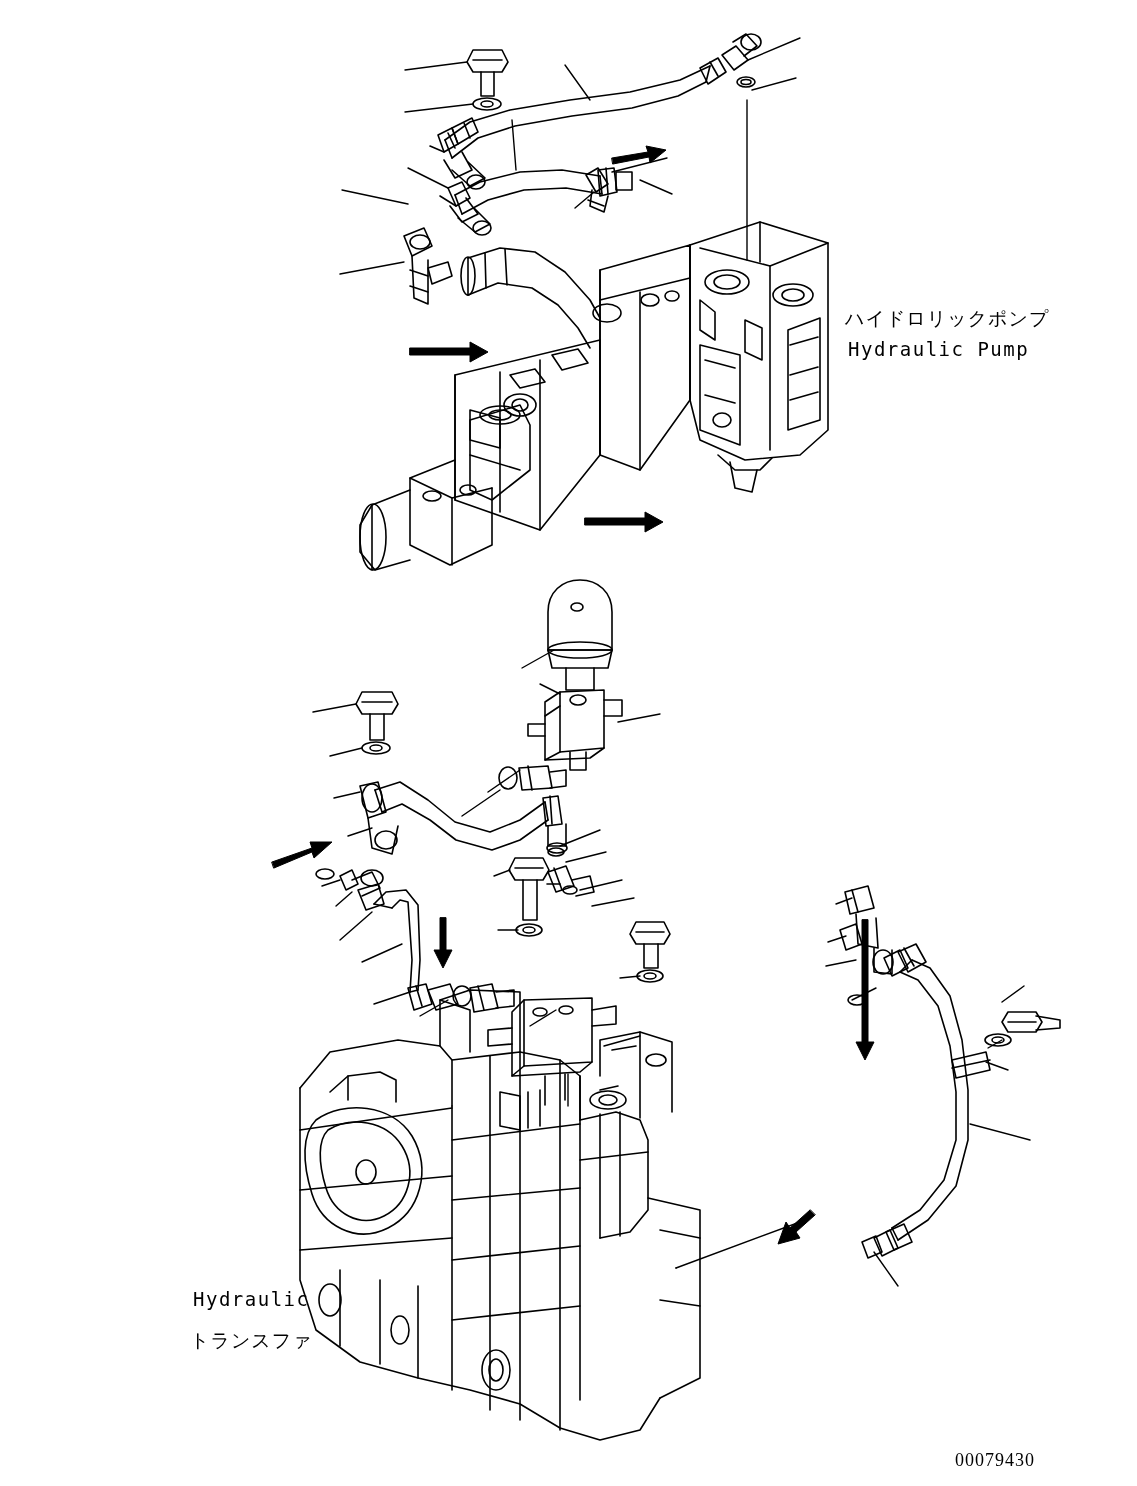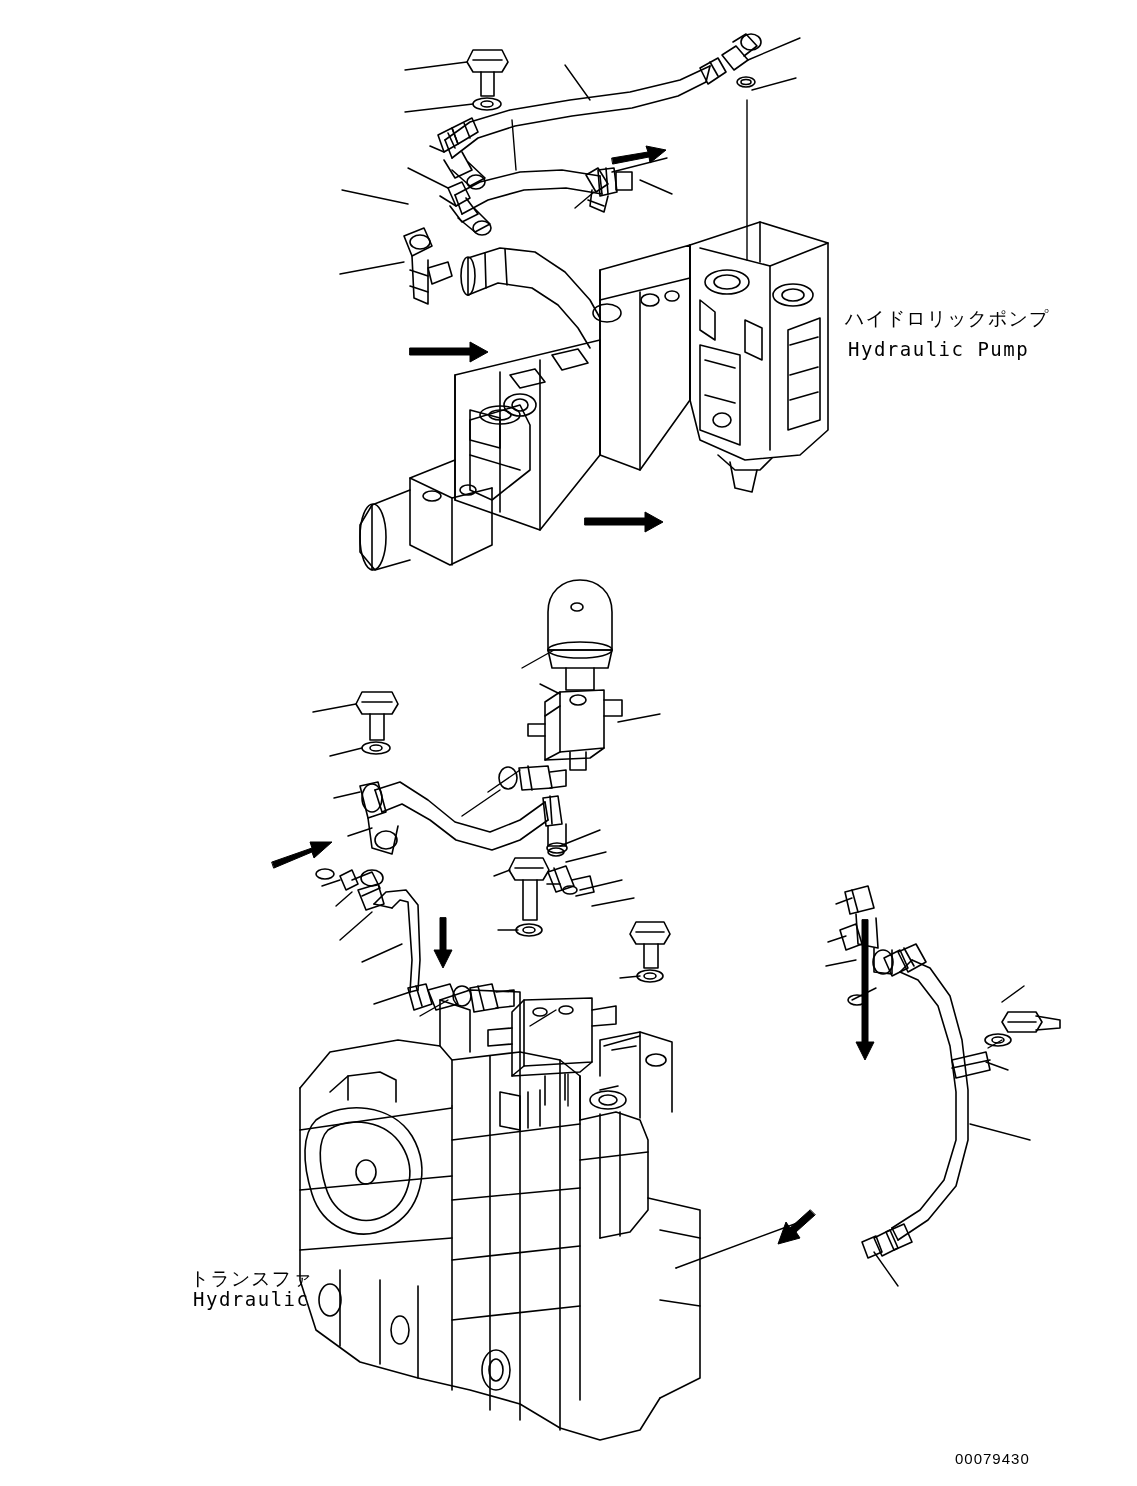--- a/index.html
+++ b/index.html
@@ -36,22 +36,22 @@
     font-family: "DejaVu Sans", sans-serif;
     font-size: 19px;
     letter-spacing: 1px;
   }
   .lbl-en {
     font-family: "DejaVu Sans Mono", monospace;
     font-size: 19px;
     letter-spacing: 1.5px;
   }
   .lbl-code {
-    font-family: Liberation Sans, sans-serif;
-    font-size: 15px;
+    font-family: Liberation Serif, serif;
+    font-size: 18px;
     letter-spacing: 1px;
   }
   #pump-label { left: 845px; top: 310px; }
   #transfer-label { left: 185px; top: 1258px; }
   #drawing-code { left: 955px; top: 1450px; }
 </style>
 </head>
 <body>
 
 <div id="sheet">
@@ -447,18 +447,18 @@
       </g>
       <path d="M676 1268 L800 1222" stroke-width="1.4"></path>
       <path d="M676 1268 L676 1268"></path>
 
     </g>
   </svg>
 
   <div class="lbl lbl-jp" id="pump-label-jp" style="left:845px; top:306px;">ハイドロリックポンプ</div>
   <div class="lbl lbl-en" id="pump-label" style="left:848px; top:338px;">Hydraulic Pump</div>
 
-  <div class="lbl lbl-jp" id="transfer-label-jp" style="left:190px; top:1266px;">トランスファ</div>
+  <div class="lbl lbl-jp" id="transfer-label-jp" style="left:190px; top:1328px;">トランスファ</div>
   <div class="lbl lbl-en" id="transfer-label" style="left:193px; top:1288px;">Hydraulic</div>
 
   <div class="lbl lbl-code" id="drawing-code">00079430</div>
 
 </div>
 
 </body></html>

